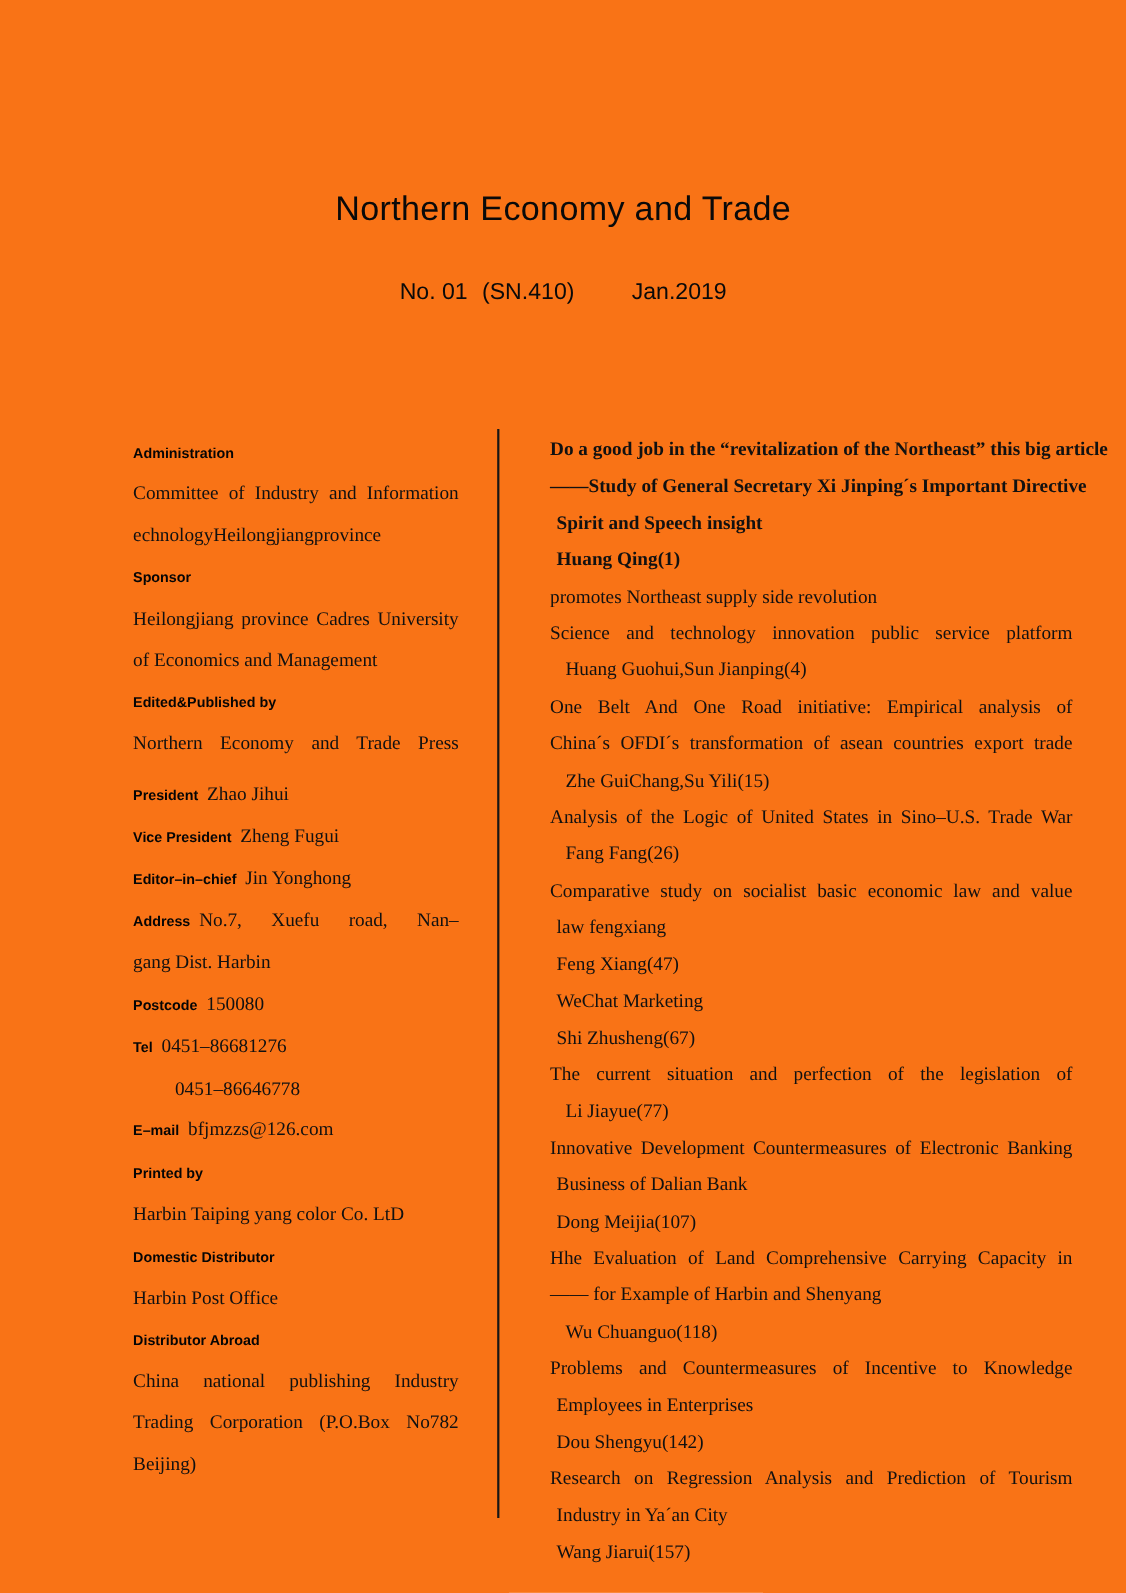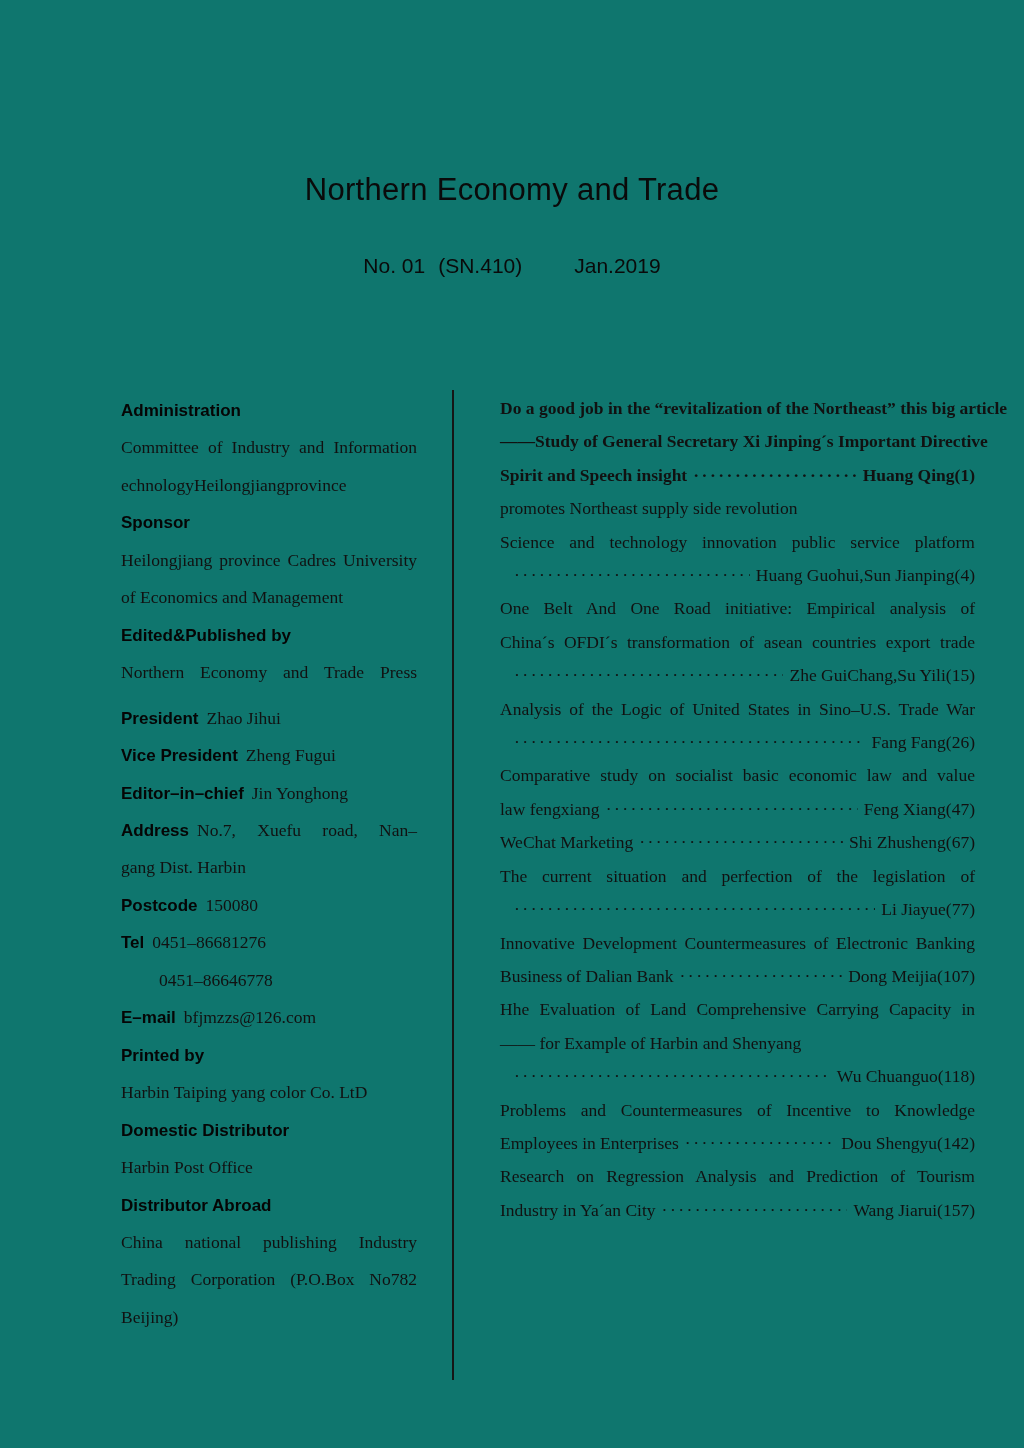--- a/index.html
+++ b/index.html
@@ -1,21 +1,21 @@
 <!DOCTYPE html>
 <html><head>
 <meta charset="utf-8">
 <style>
   html,body{margin:0;padding:0;}
   body{
     width:1024px;height:1448px;background:#ffffff;color:#000;
     font-family:"Liberation Serif","DejaVu Serif",serif;
     position:relative;overflow:hidden;
   }
-  .page{position:absolute;inset:0;background:#0f766e;}
+  .page{position:absolute;inset:0;background:#f97316;}
   #title{
     position:absolute;top:172px;left:0;width:100%;text-align:center;
     font-family:"Liberation Sans","DejaVu Sans",sans-serif;
     font-size:31px;letter-spacing:.3px;color:#0a0a0a;
   }
   #issue{
     position:absolute;top:254px;left:0;width:100%;text-align:center;
     font-family:"Liberation Sans","DejaVu Sans",sans-serif;
     font-size:21px;color:#0a0a0a;
   }
@@ -25,30 +25,30 @@
   #left-col{
     position:absolute;left:121px;top:392px;width:296px;
     font-size:17.5px;color:#111;
   }
   .lrow{line-height:37.45px;white-space:nowrap;}
   .lrow.j{text-align:justify;text-align-last:justify;}
   .lrow.ind{padding-left:38px;}
   .lrow.gap{margin-top:8px;}
   .lbl{
     font-family:"Liberation Sans","DejaVu Sans",sans-serif;
-    font-weight:bold;font-size:17px;margin-right:8px;color:#050505;
+    font-weight:bold;font-size:13px;margin-right:8px;color:#050505;
   }
   #right-col{
     position:absolute;left:500px;top:392px;width:475px;
     font-size:17.5px;color:#111;
   }
   .rrow{line-height:33.4px;}
   .rrow.j{text-align:justify;text-align-last:justify;white-space:nowrap;}
   .rrow.b{font-weight:bold;}
-  .rrow.leader{display:flex;align-items:baseline;}
+  .rrow.leader{display:flex;align-items:baseline;flex-direction:column;}
   .rrow .tt{white-space:nowrap;}
   .rrow .dots{
     flex:1 1 0;min-width:0;overflow:hidden;white-space:nowrap;
     letter-spacing:2.5px;margin:0 6px;
   }
   .rrow .au{white-space:nowrap;}
   .rrow.ind8{padding-left:8px;}
 </style>
 </head>
 <body>

